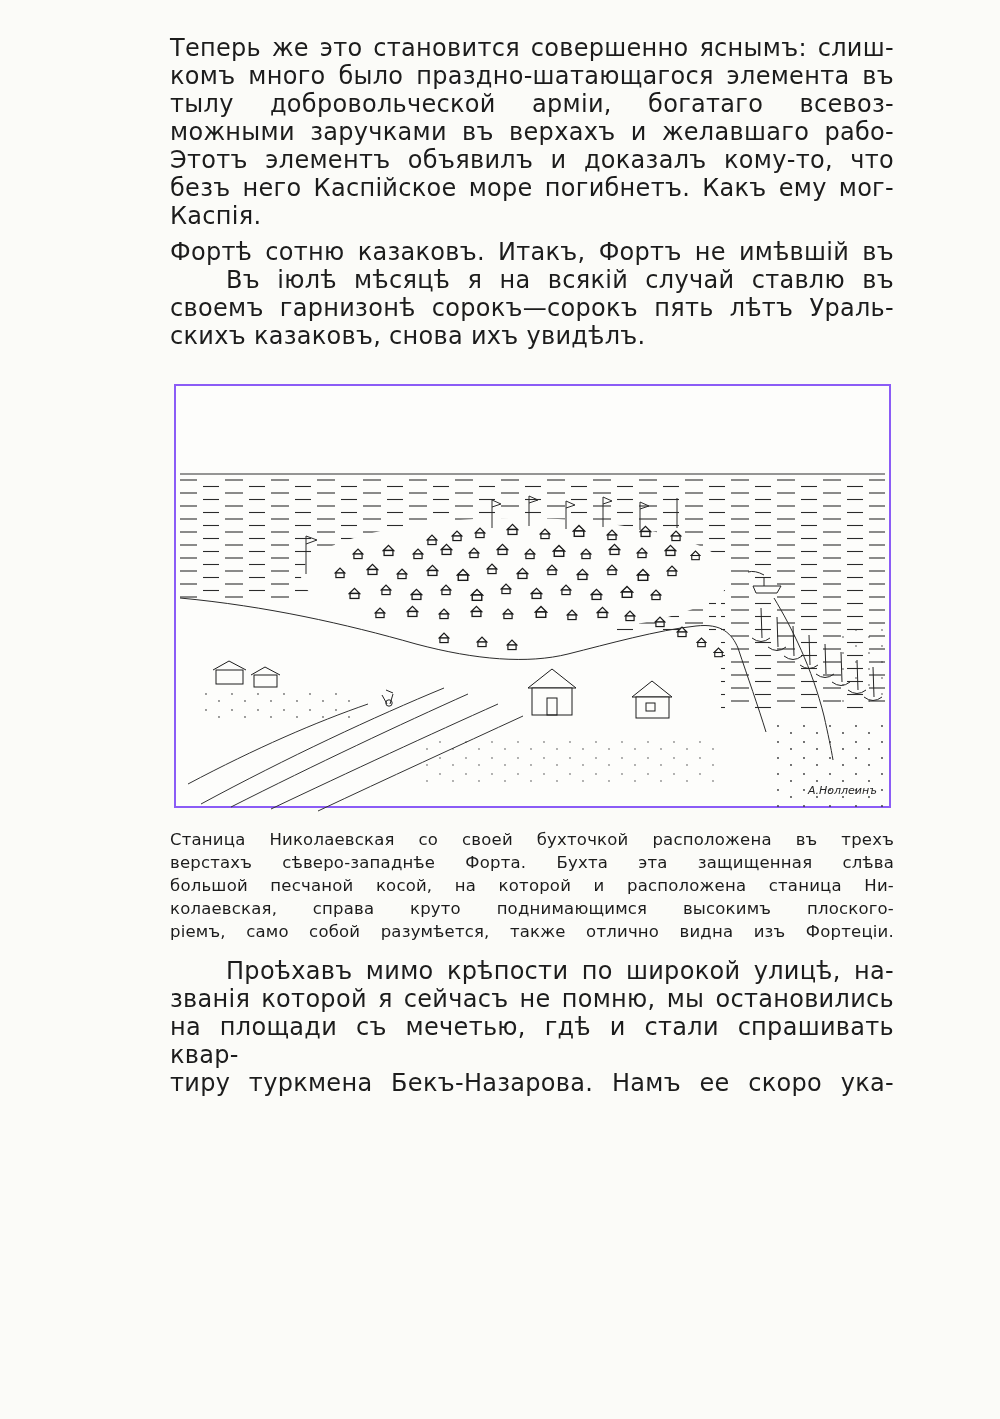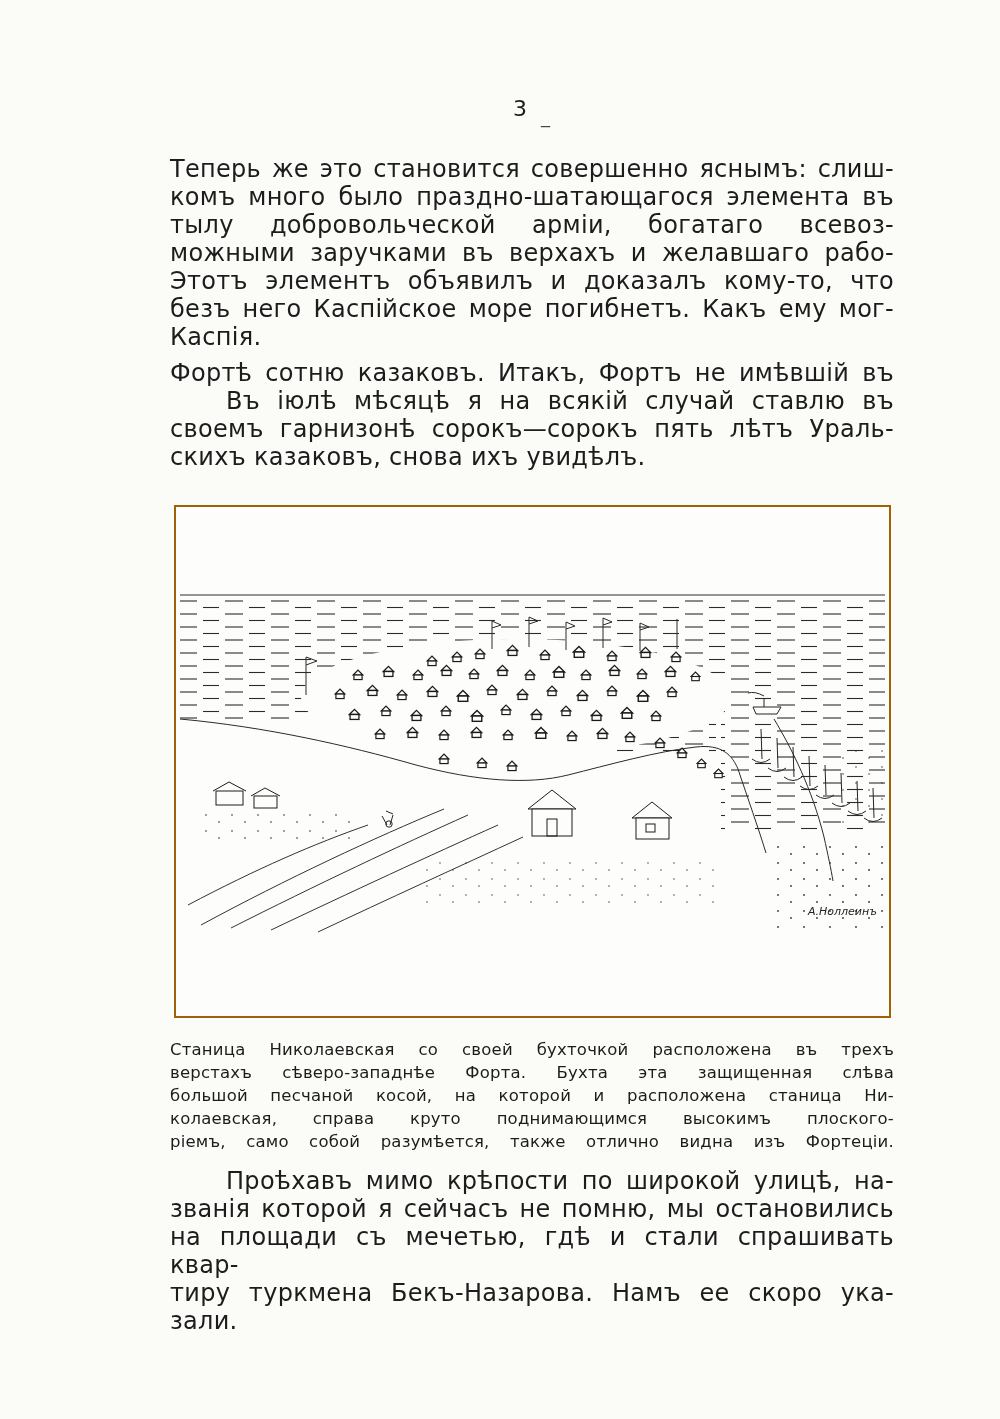--- a/index.html
+++ b/index.html
@@ -20,41 +20,38 @@
   .para-3 { margin-top:14px; }
   .line {
     font-size:24px; line-height:28px; letter-spacing:0.3px;
     text-align:justify; text-align-last:justify; text-justify:inter-word;
     white-space:normal;
   }
   .line-last { text-align-last:left; }
   .indent { text-indent:56px; }
   .plate {
     margin:34px 0 0 4px; padding:0;
-    width:717px; height:513px;
-    border:2px solid #a16207;
+    width:717px; height:424px;
+    border:2px solid #8b5cf6;
     box-sizing:border-box;
     background:#fdfdfb;
   }
   .plate svg { display:block; width:713px; height:429px; }
   .caption { margin-top:20px; }
   .cap-line {
     font-size:16.5px; line-height:23px; letter-spacing:0.2px;
     text-align:justify; text-align-last:justify; text-justify:inter-word;
   }
 </style>
 </head>
 <body>
 
 <div class="page">
   <div class="content">
 
-    <div class="pageno-row">
-      <span>3</span><span class="pageno-mark">_</span>
-    </div>
 
     <div class="para para-1">
       <div class="line">Теперь же это становится совершенно яснымъ: слиш-</div>
       <div class="line">комъ много было праздно-шатающагося элемента въ</div>
       <div class="line">тылу добровольческой арміи, богатаго всевоз-</div>
       <div class="line">можными заручками въ верхахъ и желавшаго рабо-</div>
       <div class="line">Этотъ элементъ объявилъ и доказалъ кому-то, что</div>
       <div class="line">безъ него Каспійское море погибнетъ. Какъ ему мог-</div>
       <div class="line line-last">Каспія.</div>
     </div>
@@ -234,17 +231,16 @@
       <div class="cap-line">большой песчаной косой, на которой и расположена станица Ни-</div>
       <div class="cap-line">колаевская, справа круто поднимающимся высокимъ плоского-</div>
       <div class="cap-line">ріемъ, само собой разумѣется, также отлично видна изъ Фортеціи.</div>
     </div>
 
     <div class="para para-3">
       <div class="line indent">Проѣхавъ мимо крѣпости по широкой улицѣ, на-</div>
       <div class="line">званія которой я сейчасъ не помню, мы остановились</div>
       <div class="line">на площади съ мечетью, гдѣ и стали спрашивать квар-</div>
       <div class="line">тиру туркмена Бекъ-Назарова. Намъ ее скоро ука-</div>
-      <div class="line line-last">зали.</div>
     </div>
 
   </div>
 </div>
 
 </body></html>

